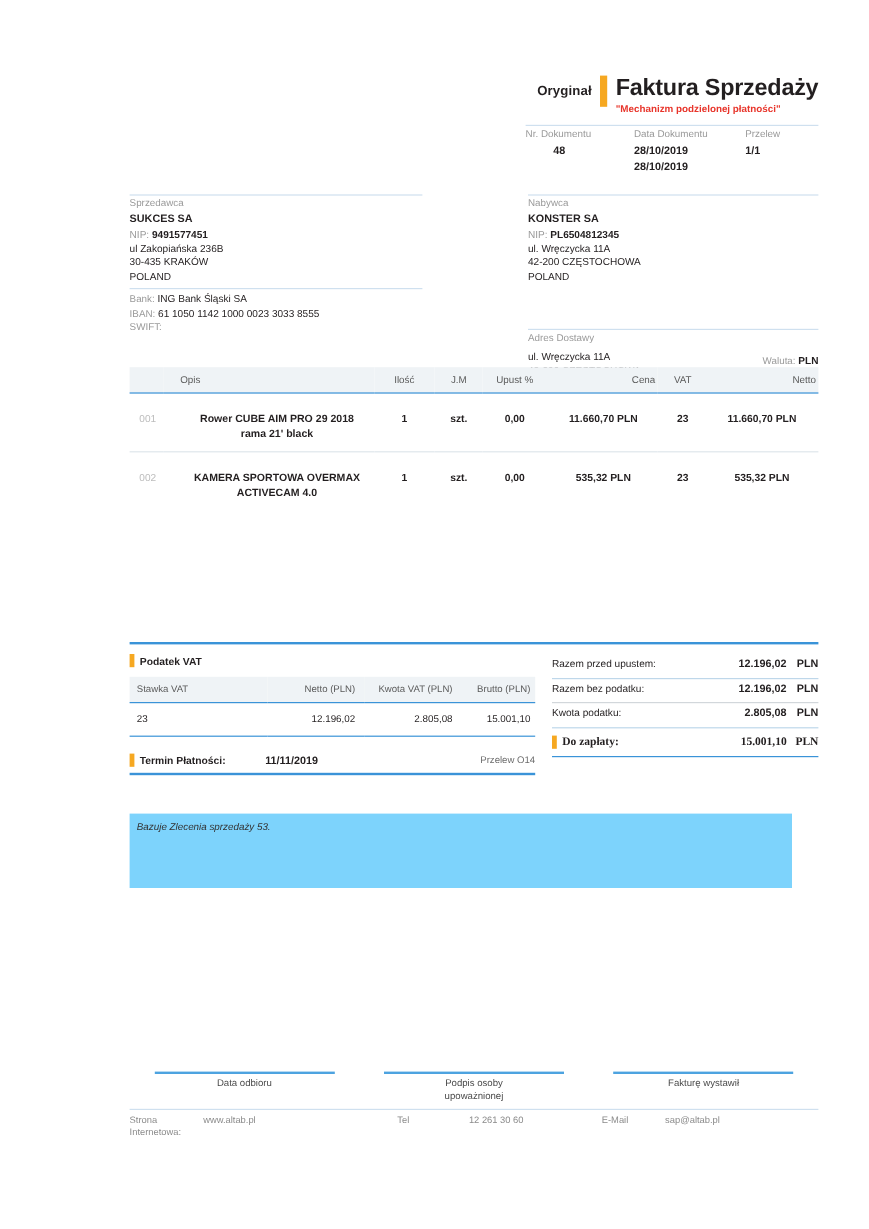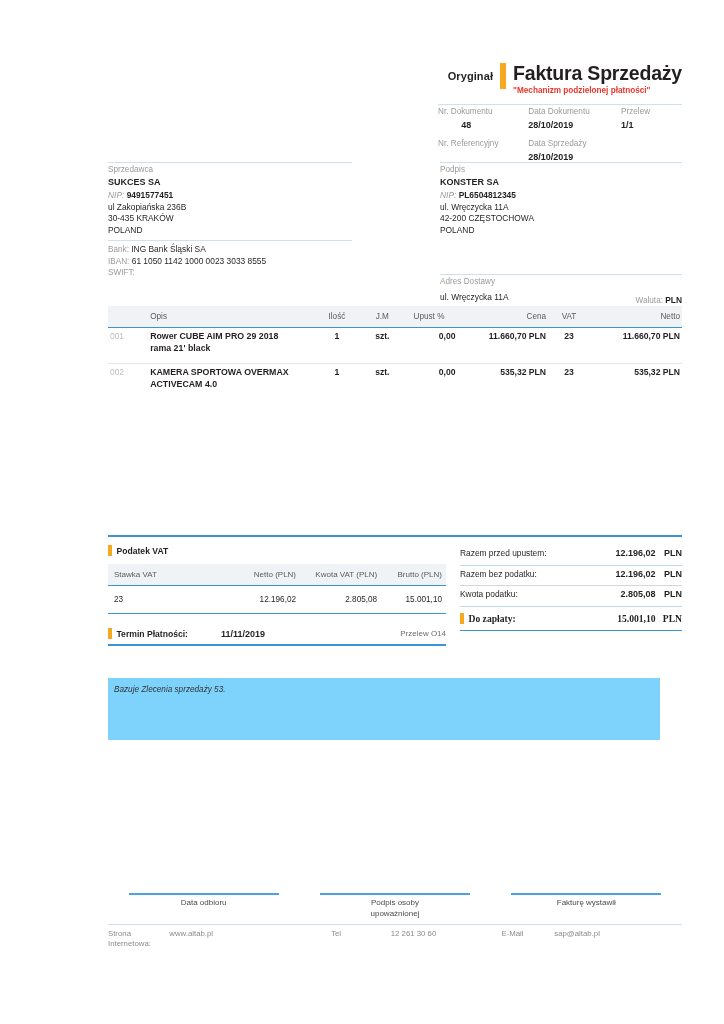--- a/index.html
+++ b/index.html
@@ -88,21 +88,21 @@
   .hdr-meta .lbl  { line-height: 13px; }
   .hdr-meta .val  { line-height: 14px; font-size: 9px; }
 
   
   .party-left  { position: absolute; left: 108px; top: 162px; width: 244px; }
   .party-right { position: absolute; left: 440px; top: 162px; width: 242px; }
   .party-line  { line-height: 11.6px; font-size: 8.4px; color: #231f20; }
   .party-head  { font-size: 8.2px; color: #9a9a9a; line-height: 13px; }
   .party-name  { font-size: 9px; font-weight: bold; line-height: 13px; }
   .party-nip   { font-size: 8.4px; line-height: 12.5px; }
-  .party-nip .lbl { font-size: 8.4px; font-style: italic; }
+  .party-nip .lbl { font-size: 8.4px; }
 
   .bank-block  { position: absolute; left: 108px; top: 240px; width: 244px; }
   .ship-block  { position: absolute; left: 440px; top: 240px; width: 242px; margin-top: 34px; }
 
   .waluta {
     position: absolute; left: 108px; top: 295px; width: 574px;
     text-align: right;
     font-size: 8.2px;
     color: #9a9a9a;
   }
@@ -119,22 +119,23 @@
     background: #eff3f6;
     font-weight: normal;
     color: #5b5b5b;
     font-size: 8.2px;
     padding: 6px 0 6px 0;
     border-bottom: 1.4px solid #3a93d8;
     margin-top: 16px;
   }
   table.items-tbl td {
     font-size: 8.6px;
-    padding: 3px 0 9px 0;
+    padding: 16px 0 9px 0;
     vertical-align: top;
+    text-align: center;
   }
   .c-idx   { width: 30px; text-align: left; padding-left: 2px !important; }
   .c-desc  { width: 192px; text-align: left; }
   .c-qty   { width: 56px; text-align: right; }
   .c-jm    { width: 44px; text-align: right; }
   .c-upust { width: 62px; text-align: right; }
   .c-cena  { width: 96px; text-align: right; }
   .c-vat   { width: 46px; text-align: right; }
   .c-netto { width: 100px; text-align: right; }
 
@@ -285,29 +286,20 @@
               </td>
           <td class="hm-c2">
                 <div class="val b">28/10/2019</div>
               </td>
           <td class="hm-c3">
                 <div class="val b">1/1</div>
               </td>
         </tr>
         <tr>
           <td class="hm-c1">
-                <div class="lbl" style="padding-top:5px">Nr. Referencyjny</div>
-              </td>
-          <td class="hm-c2">
-                <div class="lbl" style="padding-top:5px">Data Sprzedaży</div>
-              </td>
-          <td class="hm-c3"></td>
-        </tr>
-        <tr>
-          <td class="hm-c1">
                 <div class="val b center" style="padding-right:34px"></div>
               </td>
           <td class="hm-c2">
                 <div class="val b">28/10/2019</div>
               </td>
           <td class="hm-c3"></td>
         </tr>
       </tbody>
         </table>
     </div>
@@ -337,21 +329,21 @@
       <span>61 1050 1142 1000 0023 3033 8555</span>
     </div>
     <div class="party-line">
       <span class="lbl">SWIFT:</span>
       <span></span>
     </div>
   </div>
 
   <div class="party-right">
     <div class="rule-pale"></div>
-    <div class="party-head">Podpis</div>
+    <div class="party-head">Nabywca</div>
     <div class="party-name">KONSTER SA</div>
     <div class="party-nip">
       <span class="lbl">NIP:</span>
       <span class="b">PL6504812345</span>
     </div>
     <div class="party-line">ul. Wręczycka 11A</div>
     <div class="party-line">42-200 CZĘSTOCHOWA</div>
     <div class="party-line">POLAND</div>
   </div>
 

